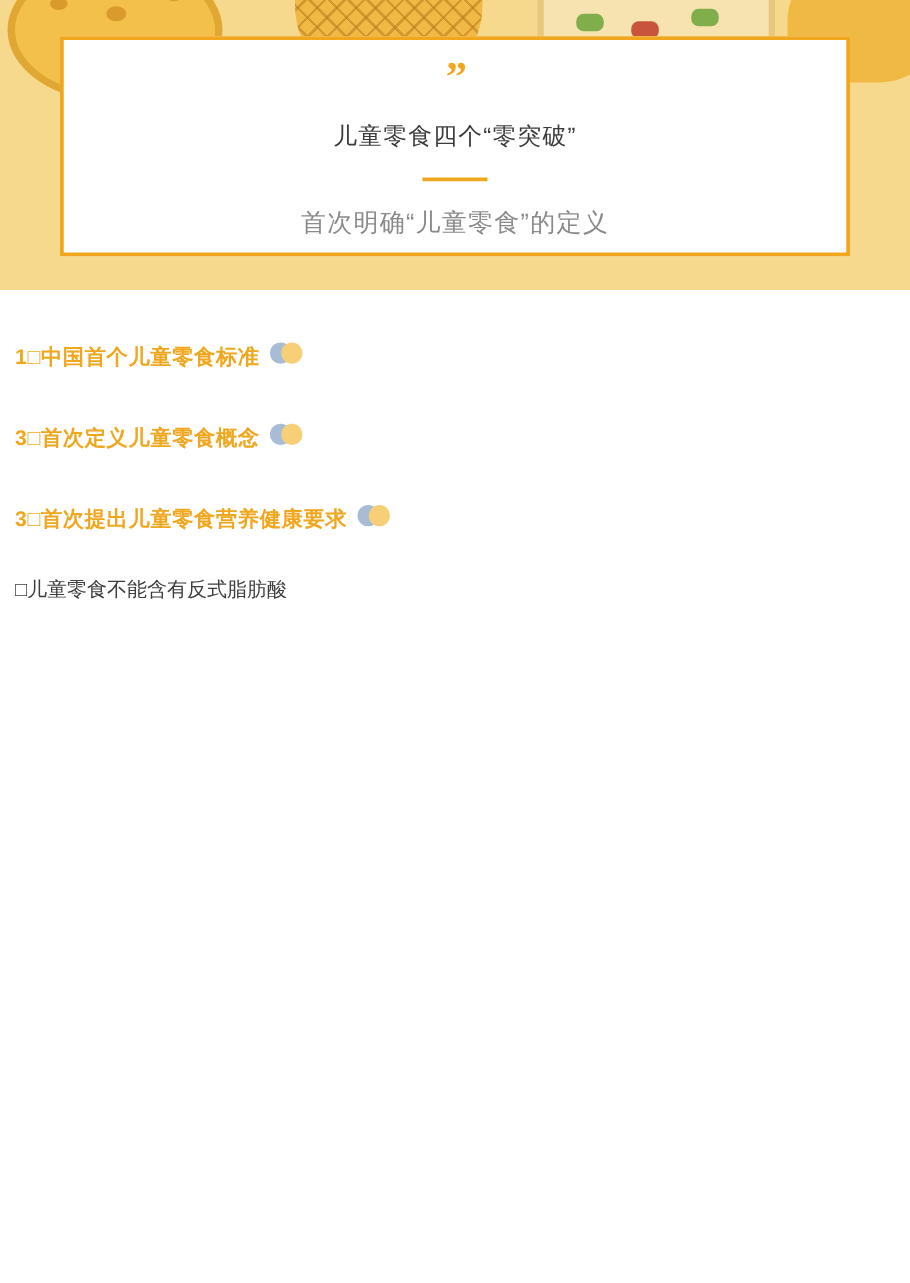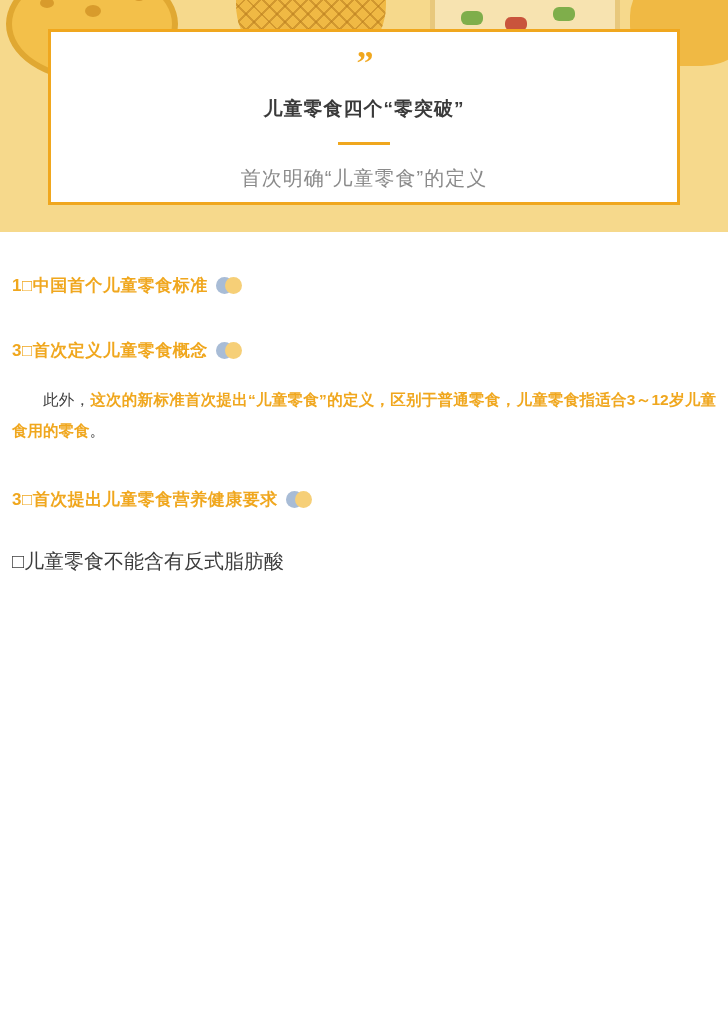--- a/index.html
+++ b/index.html
@@ -107,21 +107,21 @@
     font-size: 34px;
     color: #f0a71e;
     font-family: "Liberation Serif", "DejaVu Serif", serif;
     font-weight: bold;
     line-height: 1;
     letter-spacing: -2px;
   }
   .banner-title {
     margin-top: 16px;
     font-size: 19px;
-    font-weight: bold;
+    font-weight: normal;
     color: #3a3a3a;
     letter-spacing: 1px;
   }
   .banner-divider {
     width: 52px;
     height: 3px;
     background: #f0a71e;
     margin: 20px auto 0;
   }
   .banner-sub {
@@ -131,21 +131,21 @@
     letter-spacing: 1px;
   }
 
   
   .article {
     padding: 0 6px;
     box-sizing: border-box;
   }
   .section-head {
     display: flex;
-    align-items: center;
+    align-items: flex-start;
     margin: 42px 0 0 6px;
   }
   .section-head-text {
     font-size: 17px;
     font-weight: bold;
     color: #f0a71e;
     letter-spacing: 0.5px;
     white-space: nowrap;
   }
   .dot-group {
@@ -179,21 +179,21 @@
   }
   p.para.first {
     margin-top: 34px;
   }
   .hl {
     color: #f0a71e;
     font-weight: bold;
   }
   p.plain {
     margin: 30px 6px 0 6px;
-    font-size: 20px;
+    font-size: 16px;
     line-height: 2.0;
     color: #3d3d3d;
     text-indent: 0;
   }
 </style>
 </head>
 <body>
 
 <div class="banner">
   <div class="banner-bg">
@@ -221,21 +221,20 @@
     </span>
   </div>
 
   <div class="section-head">
     <span class="section-head-text">3□首次定义儿童零食概念</span>
     <span class="dot-group">
       <span class="d1"></span>
         <span class="d2"></span>
     </span>
   </div>
-  <p class="para"><span>此外，</span><span class="hl">这次的新标准首次提出“儿童零食”的定义，区别于普通零食，儿童零食指适合3～12岁儿童食用的零食</span><span>。</span></p>
 
   <div class="section-head">
     <span class="section-head-text">3□首次提出儿童零食营养健康要求</span>
     <span class="dot-group">
       <span class="d1"></span>
         <span class="d2"></span>
     </span>
   </div>
   <p class="plain">□儿童零食不能含有反式脂肪酸</p>
 

